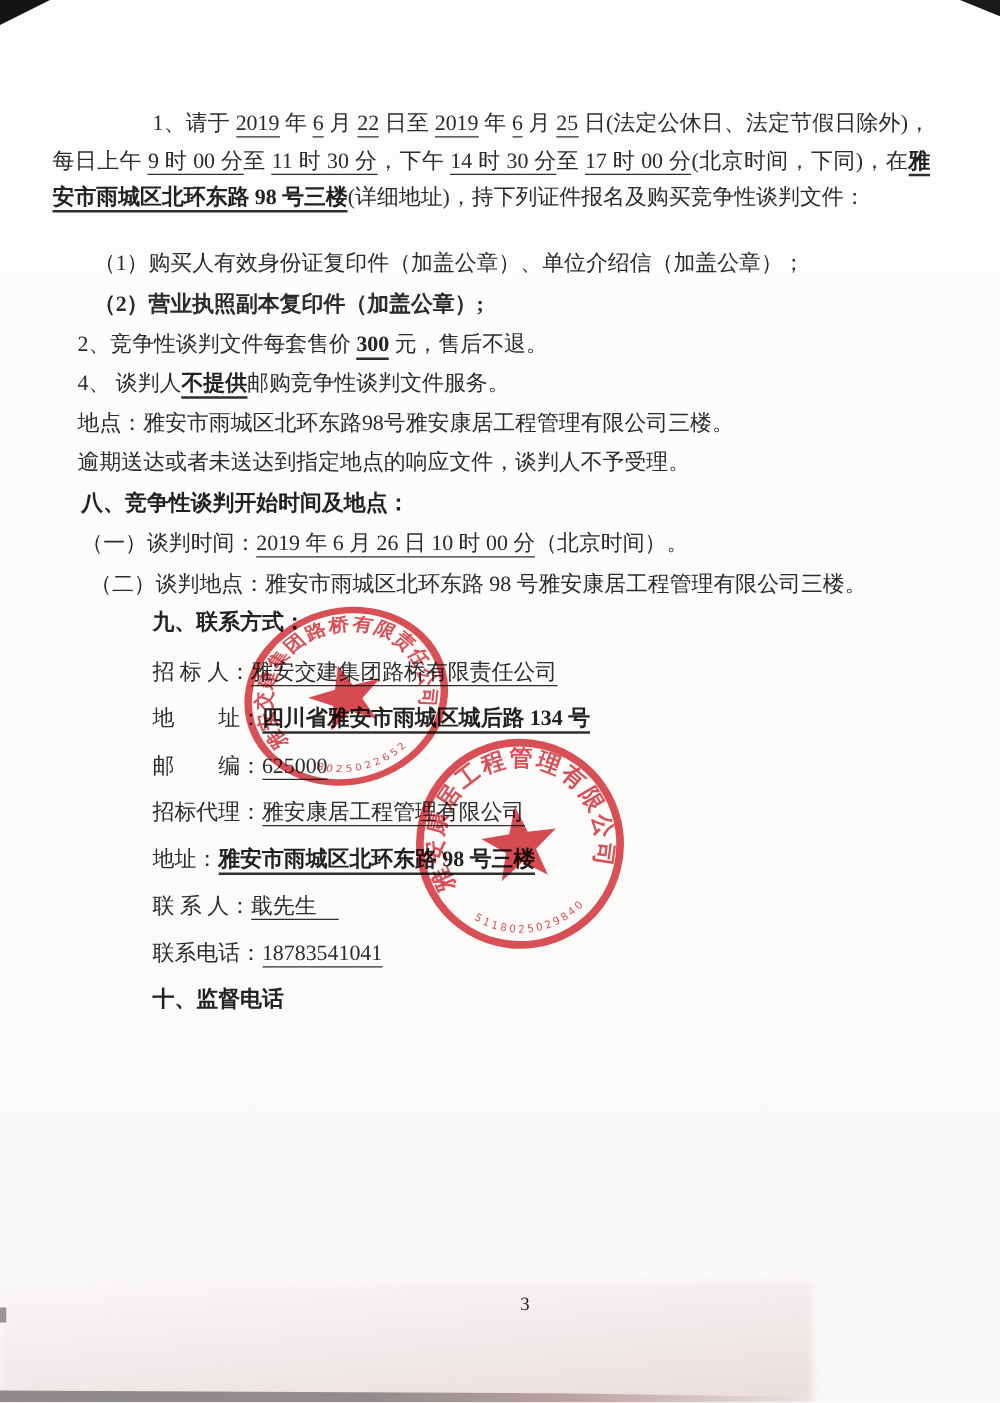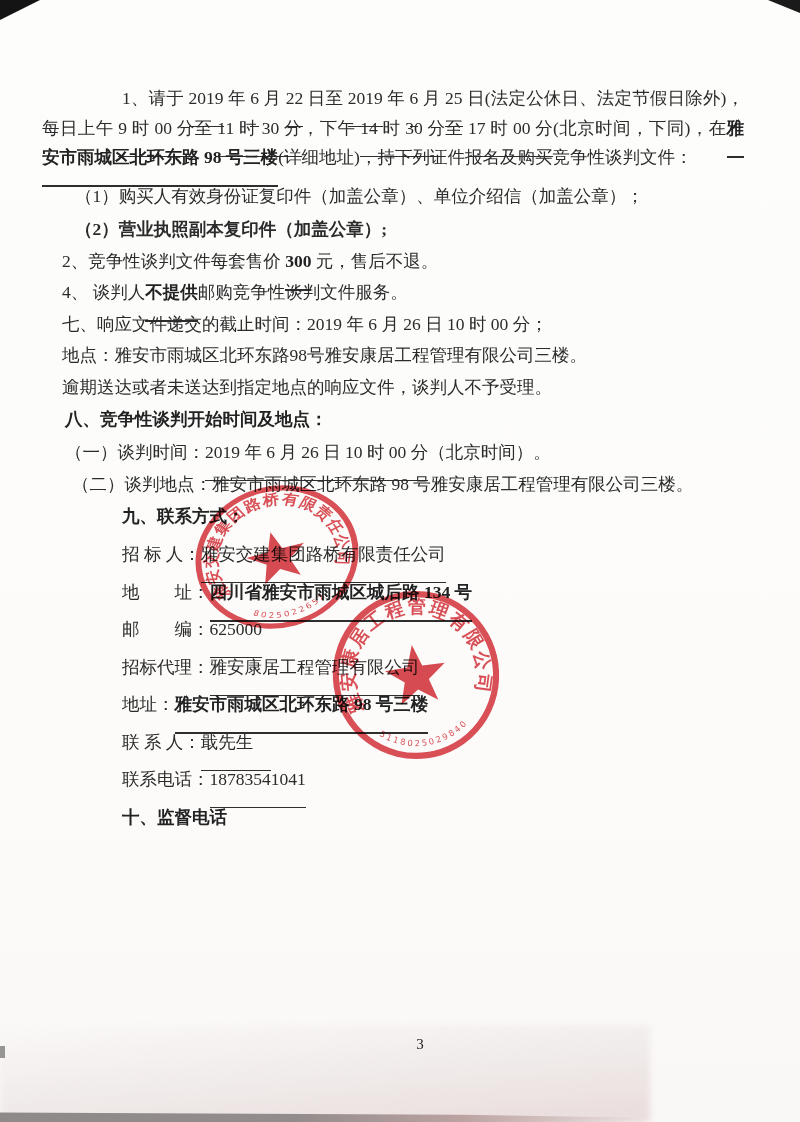--- a/index.html
+++ b/index.html
@@ -20,28 +20,28 @@
     filter:blur(3px);}
   .smudge-edge{position:absolute;left:0;top:1108px;width:660px;height:14px;
     background:linear-gradient(to right,#8e8a8a,#938c8c 45%,#bba3a1 70%,rgba(230,215,214,0) 98%);
     clip-path:polygon(0 32%,70% 48%,100% 72%,100% 100%,0 100%);}
   .left-tick{position:absolute;left:0;top:1046px;width:5px;height:12px;background:#6f6c6c;opacity:.7;}
 
   
   .doc{position:absolute;top:84px;left:42px;width:702px;color:#2b2b2b;font-size:17.5px;}
   .doc p{margin:0;line-height:29.5px;white-space:normal;}
   .doc p.main{text-indent:80px;text-align:justify;}
-  .doc p.sub{padding-left:33px;margin-top:9px;}
+  .doc p.sub{padding-left:33px;margin-top:23px;}
   .doc p.sub + p.sub{margin-top:4px;font-weight:bold;}
   .doc p.item{padding-left:20px;margin-top:2px;}
   .doc p.sect{padding-left:23px;margin-top:3px;}
   .doc p.sect.wide{padding-left:30px;}
   .doc p.contact{padding-left:80px;margin-top:8px;}
   .doc p.contact.first{margin-top:3px;font-family:Liberation Mono, monospace;}
-  .u{border-bottom:1.6px solid #2e2e2e;padding-bottom:18px;}
+  .u{border-bottom:1.6px solid #2e2e2e;padding-bottom:1px;}
   .b{font-weight:bold;color:#222;}
   .b.u{border-bottom-width:2px;}
 
   
   .stamp{position:absolute;mix-blend-mode:multiply;opacity:.88;}
   .stamp-1{left:190px;top:482px;width:174px;height:150px;transform:rotate(-15deg);}
   .stamp-2{left:328px;top:586px;width:176px;height:178px;transform:rotate(-8deg);}
   .stamp svg{width:100%;height:100%;display:block;}
 
   .page-number{position:absolute;left:400px;top:1036px;width:40px;text-align:center;
@@ -54,21 +54,20 @@
 
   <div class="corner-tl"></div>
   <div class="corner-tr"></div>
 
   <div class="doc">
       <p class="main"><span>1、请于 </span><span class="u">2019</span><span> 年 </span><span class="u">6</span><span> 月 </span><span class="u">22</span><span> 日至 </span><span class="u">2019</span><span> 年 </span><span class="u">6</span><span> 月 </span><span class="u">25</span><span> 日(法定公休日、法定节假日除外)，每日上午 </span><span class="u">9 时 00 分</span><span>至 </span><span class="u">11 时 30 分</span><span>，下午 </span><span class="u">14 时 30 分</span><span>至 </span><span class="u">17 时 00 分</span><span>(北京时间，下同)，在</span><span class="u b">雅安市雨城区北环东路 98 号三楼</span><span>(详细地址)，持下列证件报名及购买竞争性谈判文件：</span></p>
       <p class="sub"><span>（1）购买人有效身份证复印件（加盖公章）、单位介绍信（加盖公章）；</span></p>
       <p class="sub"><span>（2）营业执照副本复印件（加盖公章）;</span></p>
       <p class="item"><span>2、竞争性谈判文件每套售价 </span><span class="u b">300</span><span> 元，售后不退。</span></p>
       <p class="item"><span>4、 谈判人</span><span class="u b">不提供</span><span>邮购竞争性谈判文件服务。</span></p>
-      <p class="item"><span>七、响应文件递交的截止时间：2019 年 6 月 26 日 10 时 00 分；</span></p>
       <p class="item"><span>地点：雅安市雨城区北环东路98号雅安康居工程管理有限公司三楼。</span></p>
       <p class="item"><span>逾期送达或者未送达到指定地点的响应文件，谈判人不予受理。</span></p>
       <p class="sect"><span class="b">八、竞争性谈判开始时间及地点：</span></p>
       <p class="sect"><span>（一）谈判时间：</span><span class="u">2019 年 6 月 26 日 10 时 00 分</span><span>（北京时间）。</span></p>
       <p class="sect wide"><span>（二）谈判地点：雅安市雨城区北环东路 98 号雅安康居工程管理有限公司三楼。</span></p>
       <p class="contact first"><span class="b">九、联系方式：</span></p>
       <p class="contact"><span>招 标 人：</span><span class="u">雅安交建集团路桥有限责任公司</span></p>
       <p class="contact"><span>地　　址：</span><span class="u b">四川省雅安市雨城区城后路 134 号</span></p>
       <p class="contact"><span>邮　　编：</span><span class="u">625000</span></p>
       <p class="contact"><span>招标代理：</span><span class="u">雅安康居工程管理有限公司</span></p>

